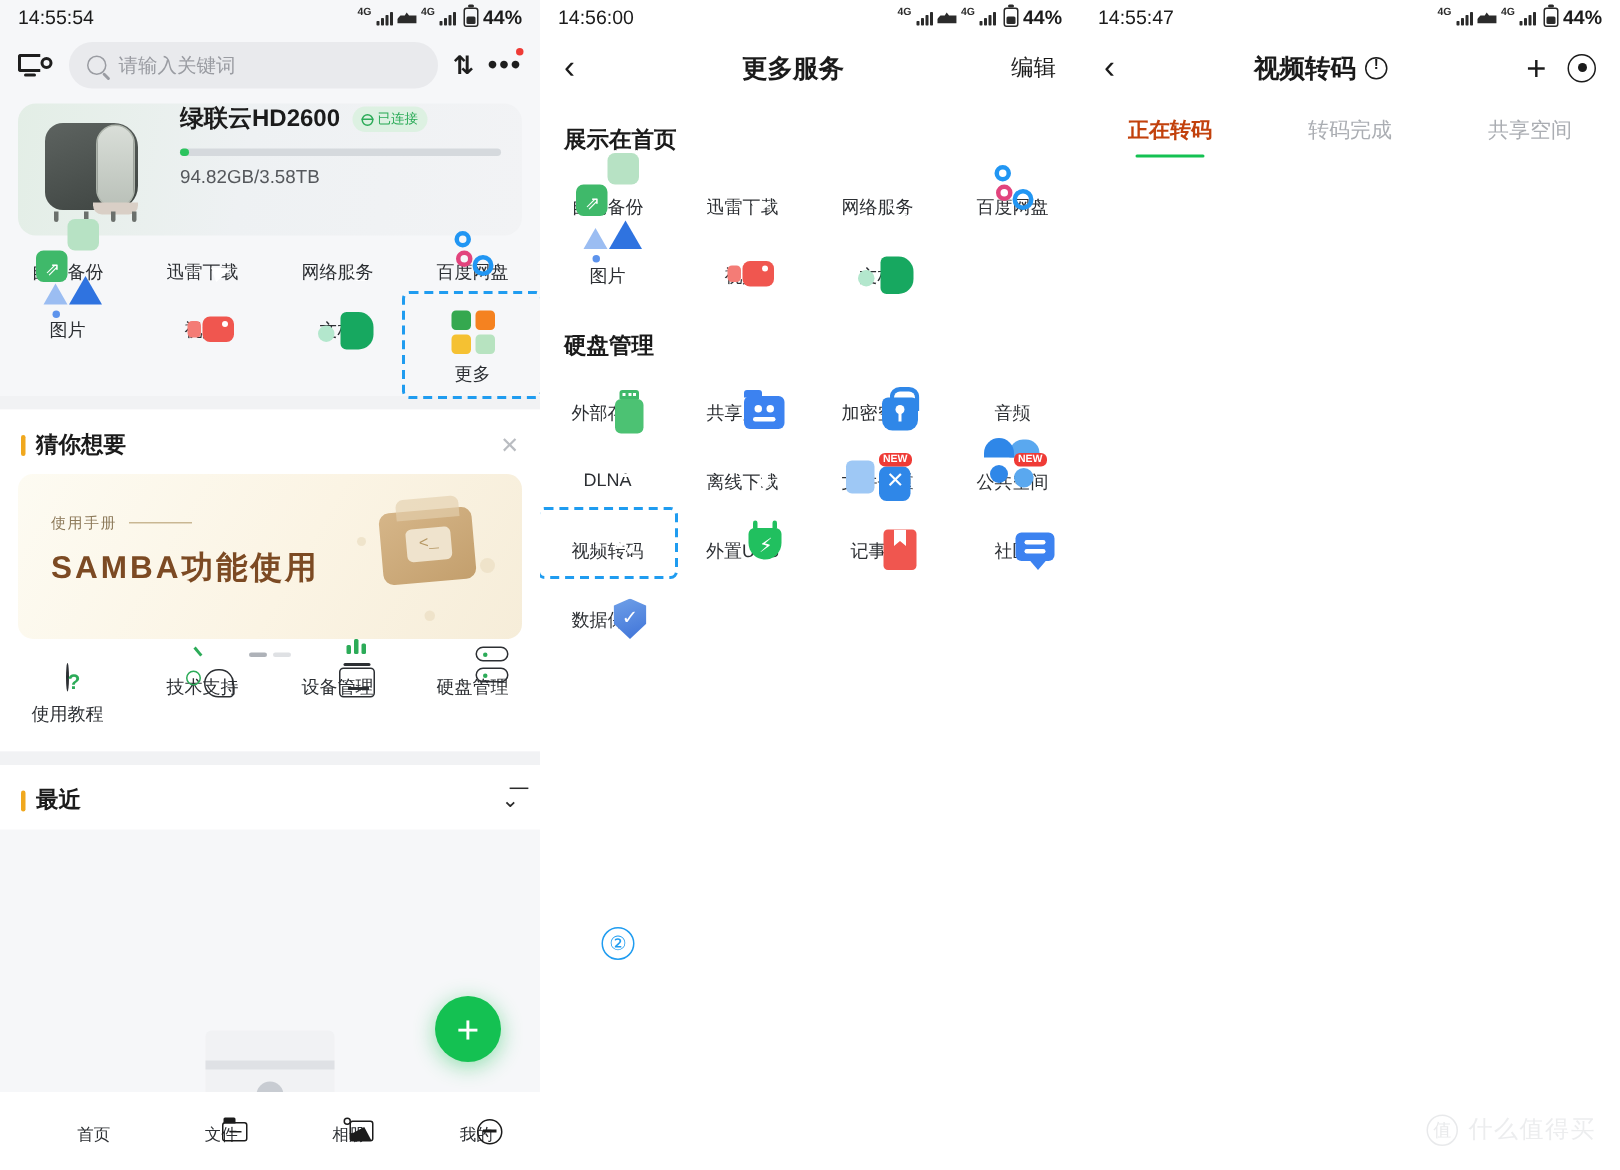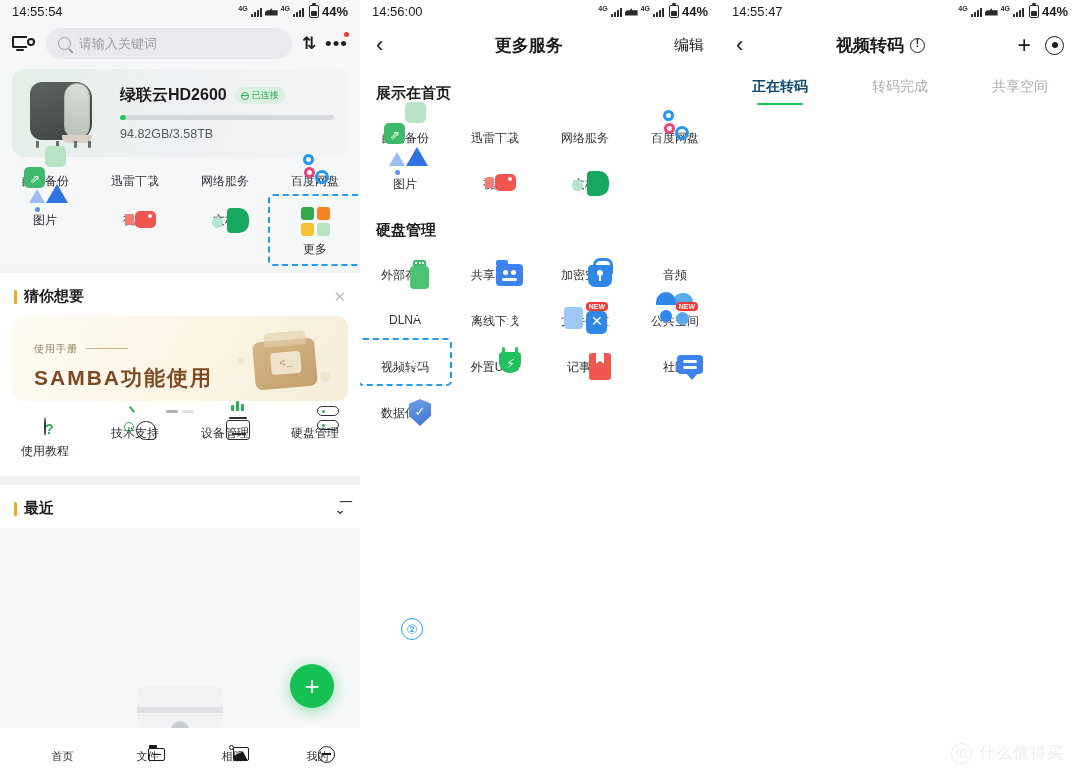--- a/index.html
+++ b/index.html
@@ -52,21 +52,21 @@
   .mag:after{content:"";position:absolute;right:-4px;bottom:-3px;width:6px;height:1.6px;background:#9a9ca2;transform:rotate(45deg);border-radius:1px}
   .search-ph { font-size: 13px; color: #9a9ca2; }
   .sortbtn { font-size: 17px; color: #1e1e1e; font-weight: 600; letter-spacing:-1px;}
   .dotsbtn { position: relative; font-size: 19px; color:#1e1e1e; letter-spacing:1px; line-height: 10px; }
   .dotsbtn .reddot{position:absolute;right:-1px;top:-7px;width:5px;height:5px;border-radius:50%;background:#ef3b36}
 
   
   .dev-card {
     margin: 0 12px; height: 88px; border-radius: 12px;
     background: linear-gradient(100deg,#e3eee6 0%, #eef1f3 45%, #f2f3f5 100%);
-    display: flex; align-items: center; position: relative; overflow: hidden;
+    display: flex; align-items: flex-start; position: relative; overflow: hidden;
   }
   .nas-img { width: 108px; height: 88px; position: relative; flex: 0 0 auto; }
   .nas-body{position:absolute;left:18px;top:13px;width:62px;height:58px;border-radius:12px 16px 16px 12px;
     background:linear-gradient(160deg,#5d6360,#3e4441);}
   .nas-door{position:absolute;left:52px;top:14px;width:26px;height:56px;border-radius:13px;
     background:linear-gradient(180deg,#d9ded8,#b9c0b8);border:1px solid #aeb5ac;}
   .nas-base{position:absolute;left:50px;top:66px;width:30px;height:8px;border-radius:0 0 6px 6px;background:#d9cfc6;}
   .nas-leg{position:absolute;top:72px;width:3px;height:7px;background:#6b706c;border-radius:0 0 2px 2px}
   .nas-l1{left:24px}.nas-l2{left:44px}.nas-l3{left:62px}.nas-l4{left:76px}
   .dev-info { flex: 1; padding-right: 14px; }
@@ -122,21 +122,21 @@
 
   
   .sect { background: #fff; }
   .gap { height: 9px; background: #f1f2f4; }
   .sect-head { display: flex; align-items: center; justify-content: space-between; padding: 14px 14px 10px; }
   .sect-title { display: flex; align-items: center; gap: 7px; font-size: 15px; font-weight: 700; color: #1b1b1b; }
   .sect-title:before { content:""; width: 3px; height: 14px; background: #f0a81e; border-radius: 2px; }
   .xbtn { color: #b9bcc1; font-size: 15px; }
   .eyebtn { color: #2b2b2b; font-size: 14px; }
   .banner {
-    margin: 0 12px; height: 85px; border-radius: 10px; position: relative; overflow: hidden;
+    margin: 0 12px; height: 110px; border-radius: 10px; position: relative; overflow: hidden;
     background: linear-gradient(120deg,#fdfbf2 0%, #fbf4e4 55%, #f6edd9 100%);
   }
   .ban-sub { position: absolute; left: 22px; top: 26px; font-size: 10px; color: #8d7a5a; letter-spacing: 1px; }
   .ban-sub:after{content:"";position:absolute;left:52px;top:6px;width:42px;height:1px;background:#c9b793}
   .ban-title { position: absolute; left: 22px; top: 48px; font-size: 21px; font-weight: 700; color: #7c4a23; letter-spacing: 2px; }
   .ban-card { position: absolute; right: 32px; top: 24px; width: 62px; height: 48px; border-radius: 7px;
      background: linear-gradient(150deg,#d6b689,#c39f6d); transform: rotate(-5deg); }
   .ban-card:before{content:"";position:absolute;left:12px;top:-8px;width:42px;height:14px;border-radius:5px 5px 0 0;background:#e3cfae;opacity:.65}
   .ban-card span{position:absolute;left:17px;top:12px;width:30px;height:22px;border-radius:4px;background:#efe3cd;
      color:#b59763;font-size:11px;text-align:center;line-height:22px;font-family:"Liberation Mono",monospace}
@@ -254,21 +254,21 @@
   .p3-nav { height: 46px; display: flex; align-items: center; padding: 0 16px; }
   .p3-title { flex: 1; text-align: center; font-size: 17px; font-weight: 700; color: #1b1b1b;
       display: flex; align-items: center; justify-content: center; gap: 6px; }
   .info-ic { width: 15px; height: 15px; border: 1.4px solid #1b1b1b; border-radius: 50%; position: relative; }
   .info-ic:after{content:"!";position:absolute;left:0;right:0;top:-1px;text-align:center;font-size:10px;font-weight:700}
   .p3-plus { font-size: 23px; font-weight: 300; color: #1b1b1b; margin-right: 14px;}
   .p3-rec { width: 19px; height: 19px; border: 1.6px solid #1b1b1b; border-radius: 50%; position: relative;}
   .p3-rec:after{content:"";position:absolute;left:5.5px;top:5.5px;width:6px;height:6px;border-radius:50%;background:#1b1b1b}
   .p3-tabs { display: grid; grid-template-columns: repeat(3,1fr); padding-top: 10px; }
   .p3-tab { text-align: center; font-size: 14px; color: #aaadb2; padding-bottom: 9px; position: relative; }
-  .p3-tab.active { color: #0c4a6e; font-weight: 700; }
+  .p3-tab.active { color: #c2410c; font-weight: 700; }
   .p3-tab.active:after { content:""; position: absolute; left: 50%; transform: translateX(-50%);
      bottom: 0; width: 46px; height: 2.5px; background: #14c152; border-radius: 2px; }
   .empty { display: flex; flex-direction: column; align-items: center; padding-top: 100px; }
   .clock-circle { width: 108px; height: 108px; border-radius: 50%;
      background: radial-gradient(circle at 50% 45%, #eef1f9 0%, #eaeef7 60%, #f3f5fa 100%); position: relative; }
   .clk-h { position: absolute; background: #aab0bd; border-radius: 3px; }
   .clk-v { left: 51px; top: 28px; width: 6px; height: 27px; }
   .clk-d { left: 55px; top: 50px; width: 6px; height: 24px; transform: rotate(-43deg); transform-origin: top left; }
   .empty-title { margin-top: 26px; font-size: 17px; font-weight: 700; color: #1b1b1b; }
   .empty-sub { margin-top: 14px; font-size: 13px; color: #c6c9ce; }

